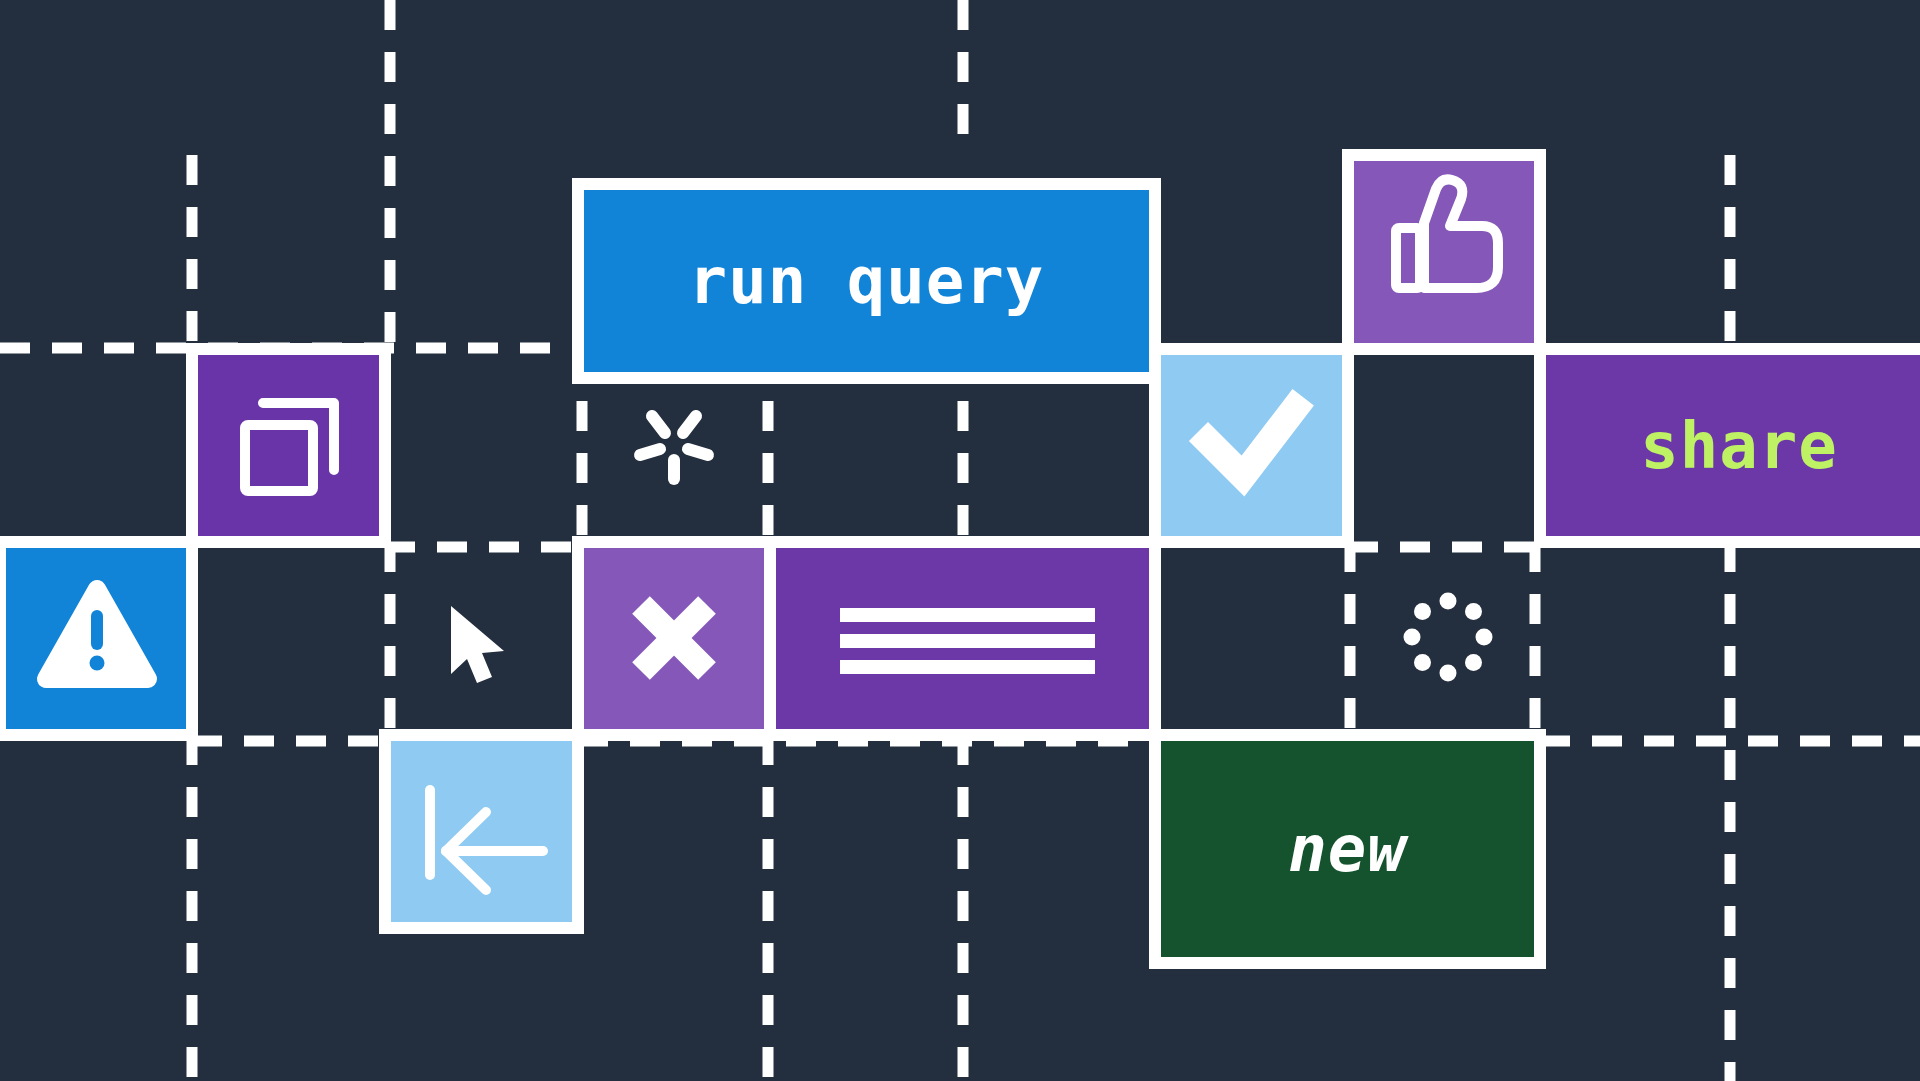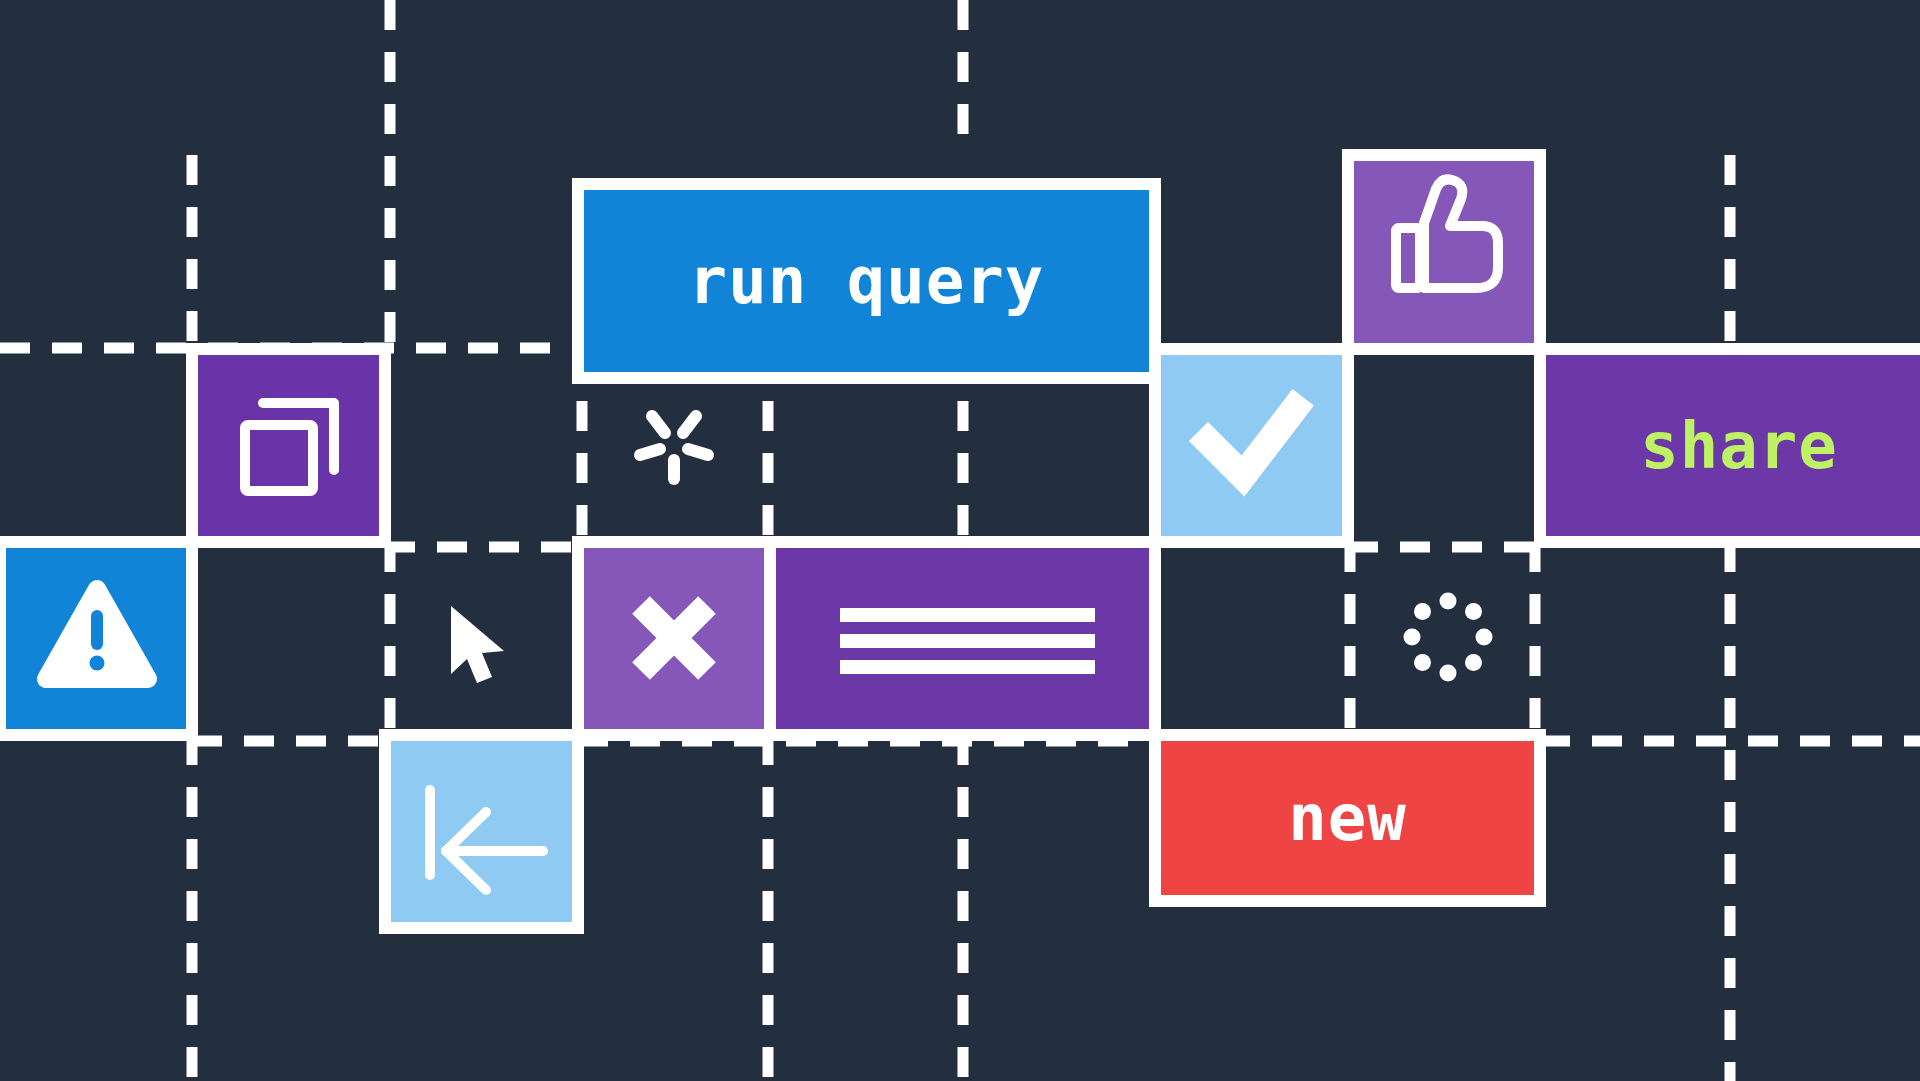--- a/index.html
+++ b/index.html
@@ -76,21 +76,21 @@
       <div class="tile" style="left: 1342px; top: 149px; width: 204px; height: 206px; background: rgb(132, 87, 185); border-color: rgb(255, 255, 255); border-width: 12px;"></div>
       <div class="tile" style="left: 186px; top: 343px; width: 205px; height: 205px; background: rgb(105, 52, 168); border-color: rgb(255, 255, 255); border-width: 12px;"></div>
       <div class="tile" style="left: 1149px; top: 343px; width: 205px; height: 205px; background: rgb(142, 202, 241); border-color: rgb(255, 255, 255); border-width: 12px;"></div>
       <div class="tile pattern-grid" style="left: 1534px; top: 343px; width: 410px; height: 205px; background: rgb(108, 56, 168); border-color: rgb(255, 255, 255); border-width: 12px;">
         <span class="tile-label" style="color: #bef264;">share</span>
       </div>
       <div class="tile pattern-dots-faint" style="left: -6px; top: 536px; width: 204px; height: 205px; background: rgb(18, 132, 216); border-color: rgb(255, 255, 255); border-width: 12px;"></div>
       <div class="tile" style="left: 572px; top: 536px; width: 204px; height: 205px; background: rgb(132, 87, 185); border-color: rgb(255, 255, 255); border-width: 12px;"></div>
       <div class="tile pattern-grid" style="left: 764px; top: 536px; width: 397px; height: 205px; background: rgb(108, 56, 168); border-color: rgb(255, 255, 255); border-width: 12px;"></div>
       <div class="tile" style="left: 379px; top: 729px; width: 205px; height: 205px; background: rgb(142, 202, 241); border-color: rgb(255, 255, 255); border-width: 12px;"></div>
-      <div class="tile pattern-dots" style="left: 1149px; top: 729px; width: 397px; height: 178px; background: #ef4444; border-color: rgb(255, 255, 255); border-width: 12px;">
+      <div class="tile pattern-dots" style="left: 1149px; top: 729px; width: 397px; height: 240px; background: #14532d; border-color: rgb(255, 255, 255); border-width: 12px; font-style: italic;">
         <span class="tile-label" style="color: rgb(255, 255, 255);">new</span>
       </div>
     </div>
 
   <svg id="icon-layer" viewBox="0 0 1920 1081">
 
     <g fill="none" stroke="#ffffff" stroke-width="10" stroke-linejoin="round" stroke-linecap="round">
       <rect x="1396" y="228" width="24" height="60" rx="3"></rect>
       <path d="M1424,288 L1476,288 Q1498,288 1498,267 L1498,243 Q1498,226 1482,226 L1450,226 L1461,199 Q1466,184 1452,180 Q1441,177 1436,189 L1424,223 Z"></path>
     </g>

